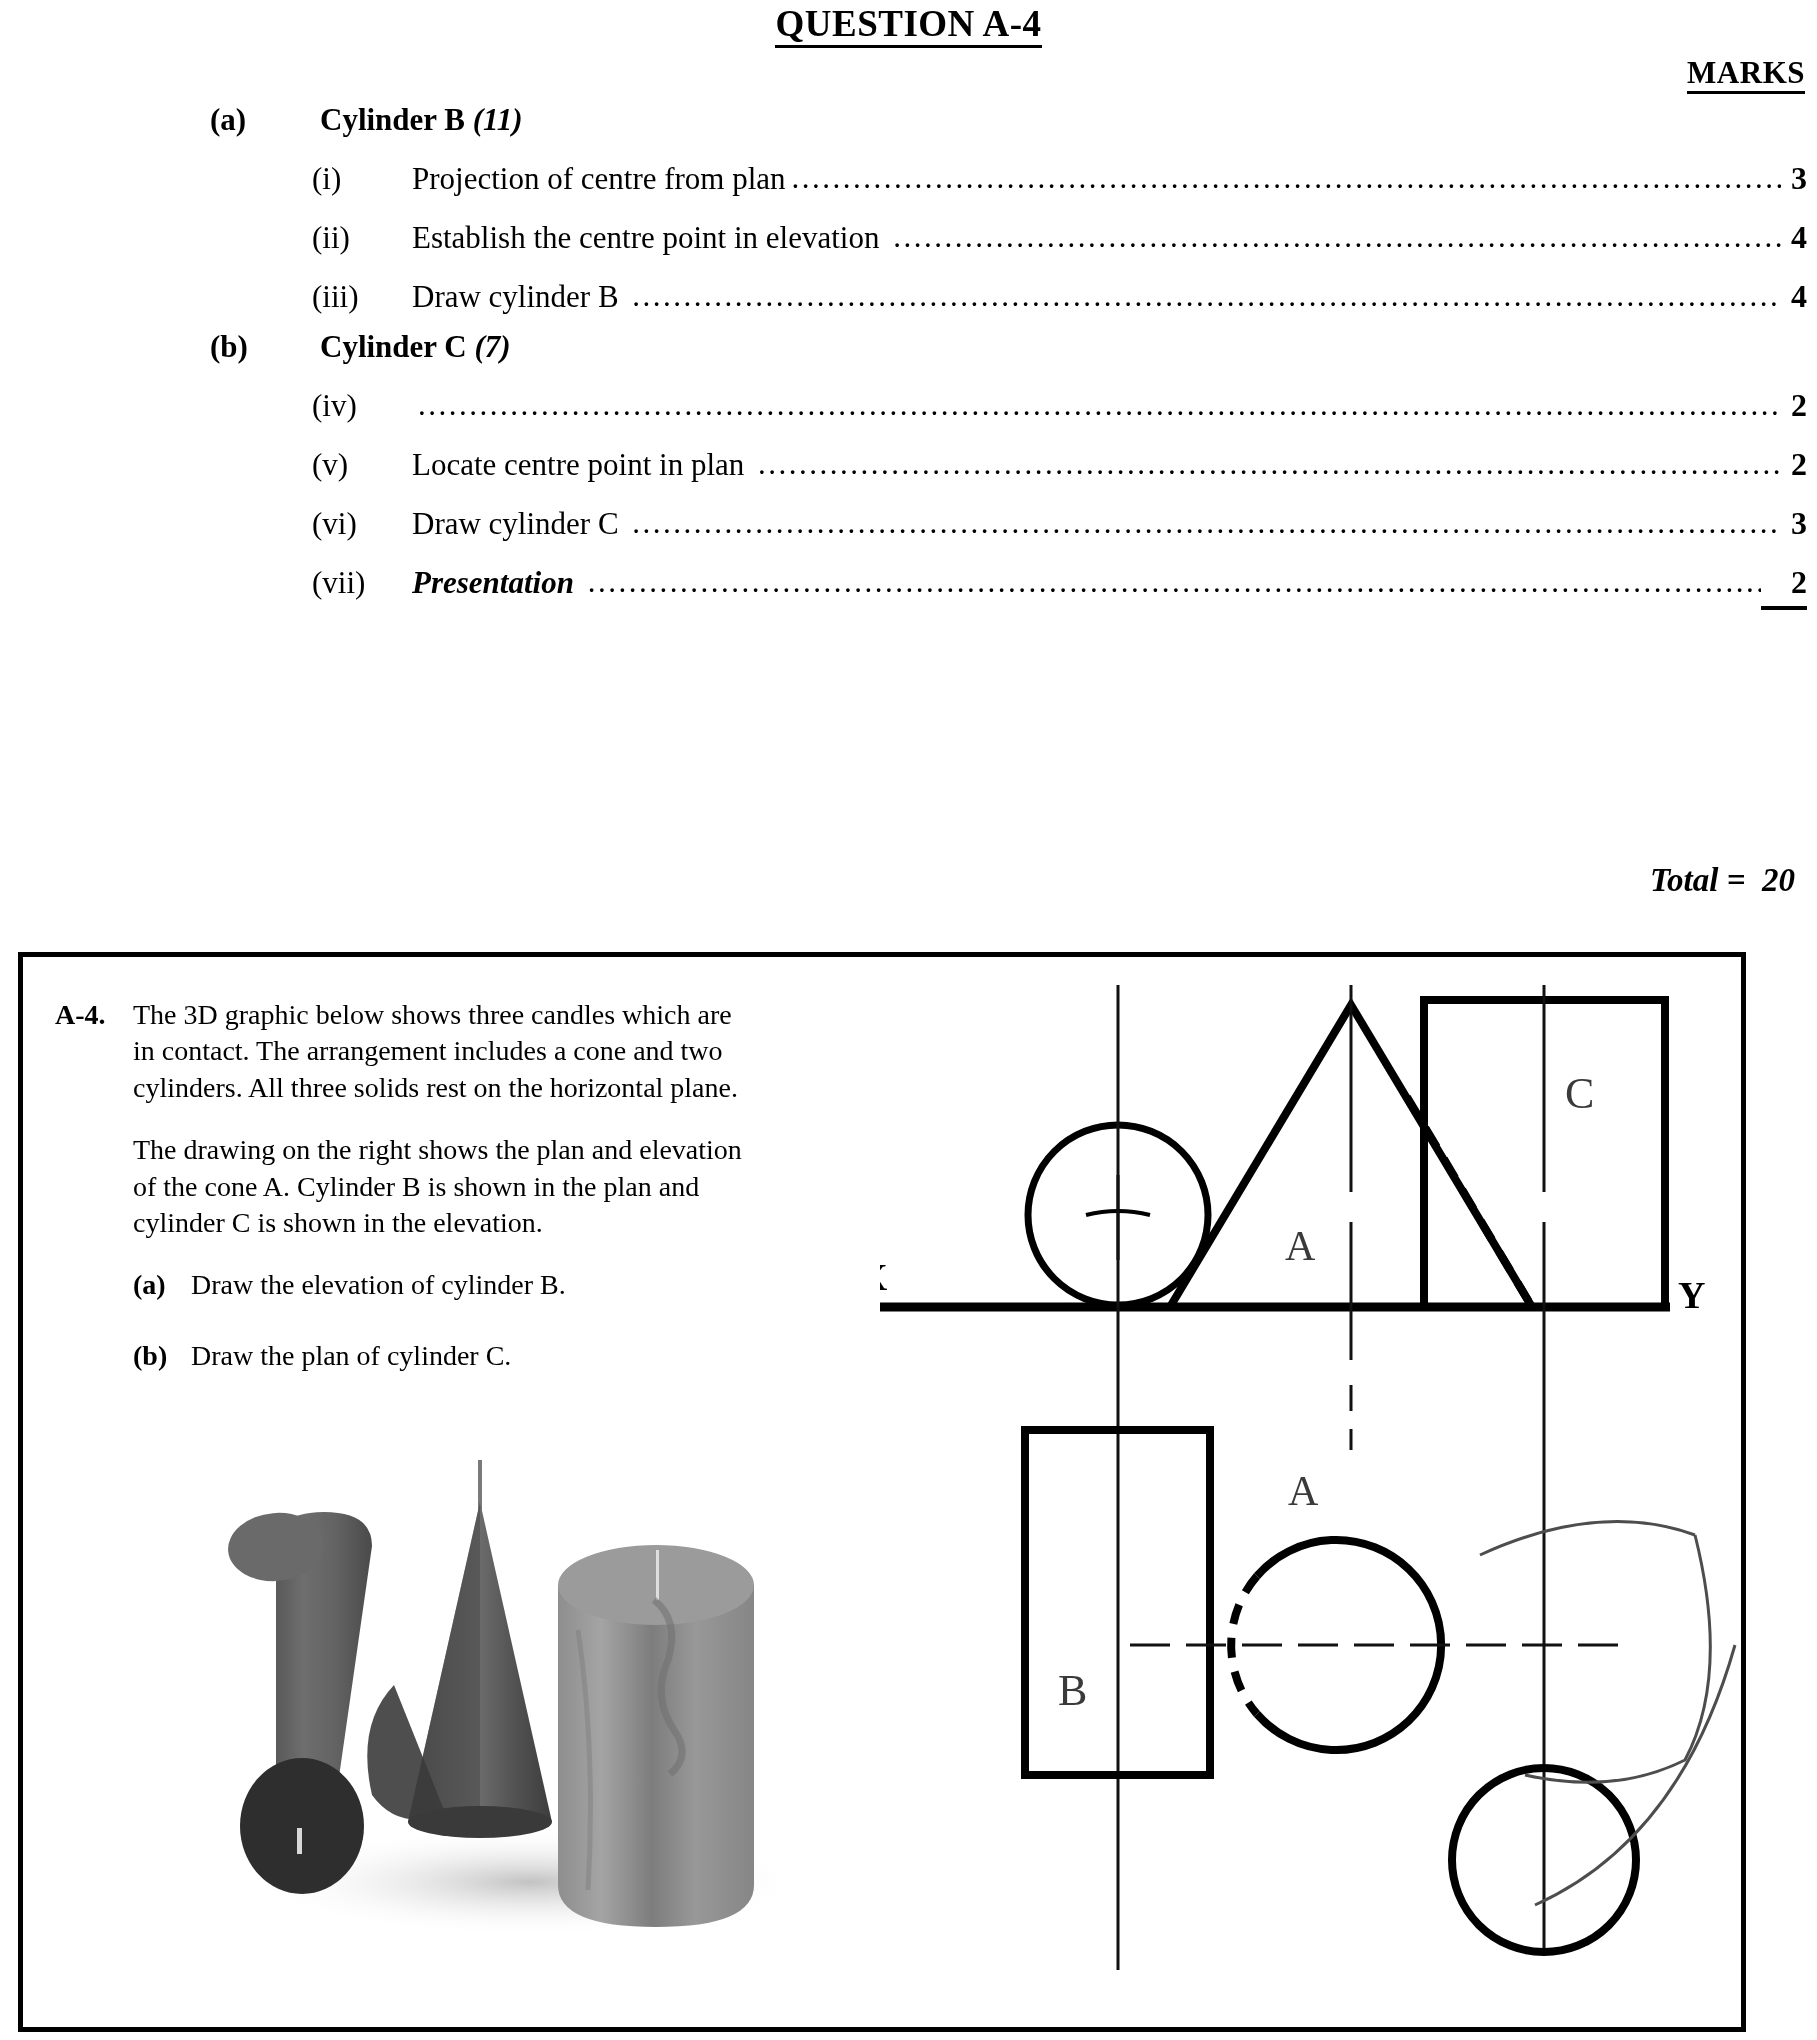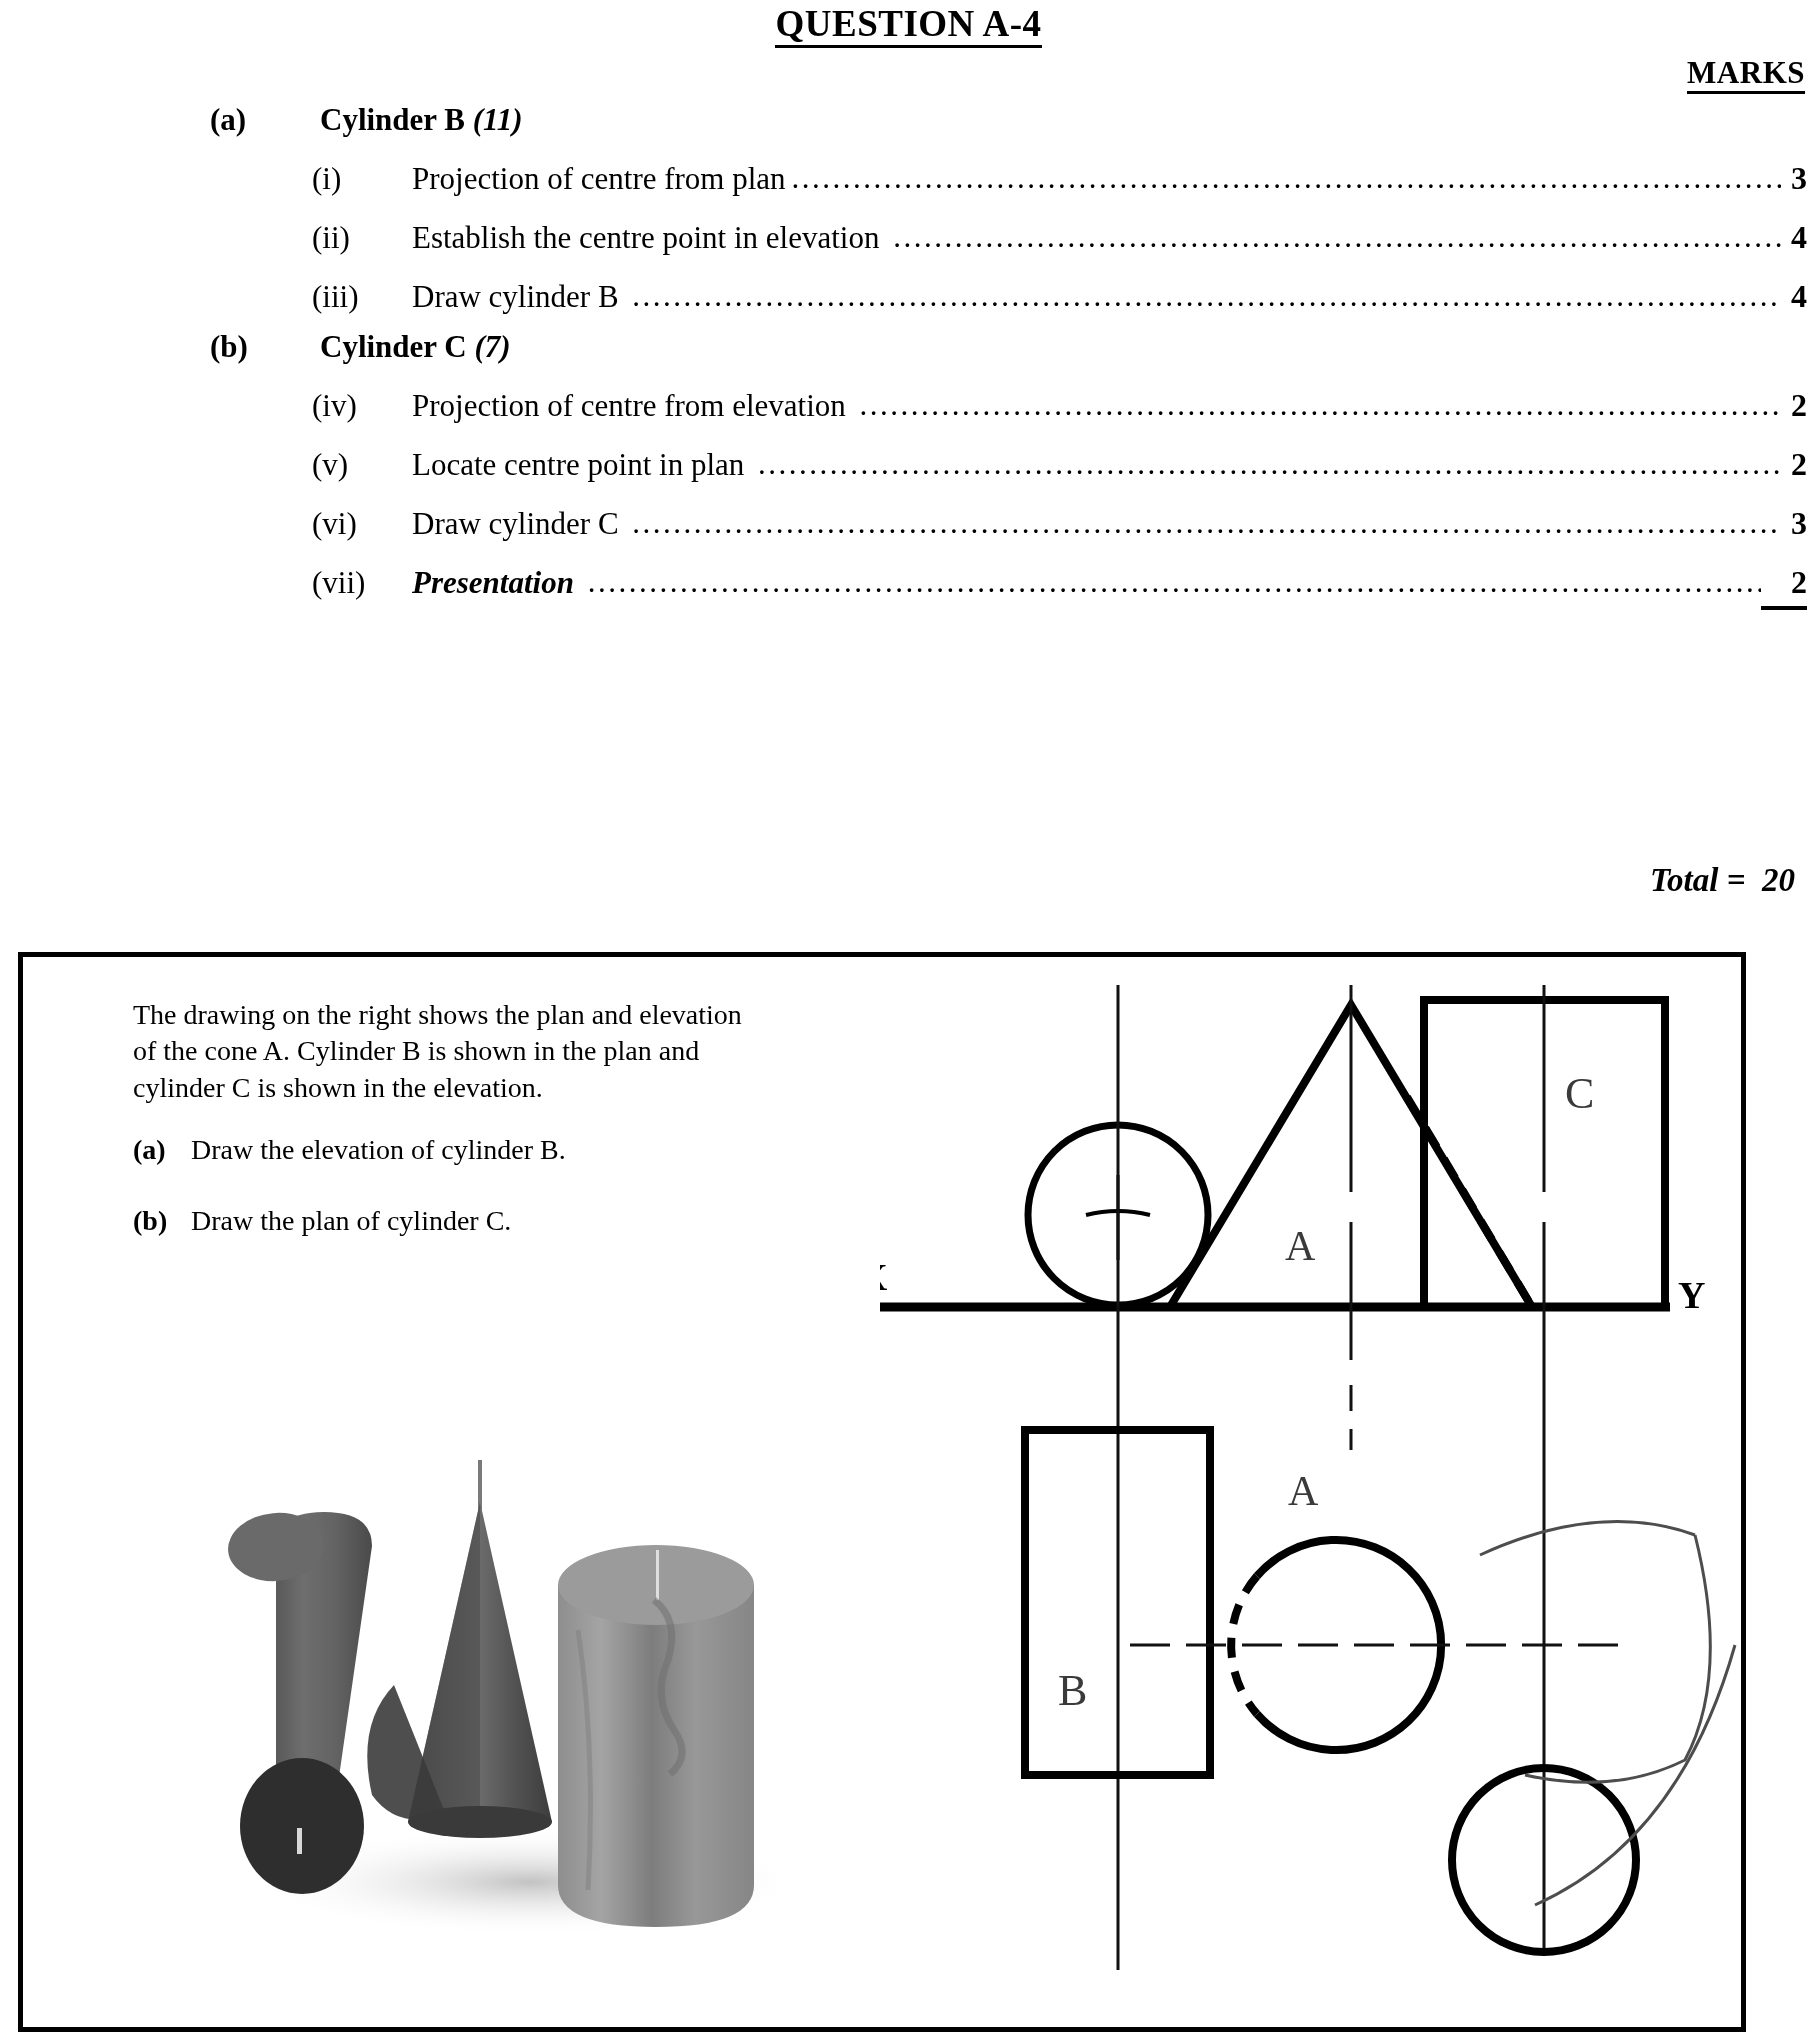--- a/index.html
+++ b/index.html
@@ -189,21 +189,20 @@
     <span class="item-mark">4</span>
   </div>
 
   <div class="sect-row">
     <span class="sect-letter">(b)</span>
     <span class="sect-label"><span>Cylinder C </span><i>(7)</i></span>
   </div>
 
   <div class="item-row">
     <span class="item-num">(iv)</span>
-    <span class="item-text">Projection of centre from elevation </span>
     <span class="leader">..............................................................................................................................................................................................</span>
     <span class="item-mark">2</span>
   </div>
 
   <div class="item-row">
     <span class="item-num">(v)</span>
     <span class="item-text">Locate centre point in plan </span>
     <span class="leader">..............................................................................................................................................................................................</span>
     <span class="item-mark">2</span>
   </div>
@@ -222,20 +221,28 @@
     <span class="item-mark ruled">2</span>
   </div>
 
 </div>
 
 <div class="total-row">Total =  20</div>
 
 <div class="qbox">
 
   <div class="qtext">
+    <p>
+      <span class="lead">
+        <span class="lead-num">A-4.</span>
+        <span>The 3D graphic below shows three candles which are</span>
+      </span>
+      <span class="hang" style="display:block">in contact.  The arrangement includes a cone and two</span>
+      <span class="hang" style="display:block">cylinders. All three solids rest on the horizontal plane.</span>
+    </p>
 
     <p>
       <span class="hang" style="display:block">The drawing on the right shows the plan and elevation</span>
       <span class="hang" style="display:block">of the cone A.  Cylinder B is shown in the plan and</span>
       <span class="hang" style="display:block">cylinder C is shown in the elevation.</span>
     </p>
 
     <div class="qsub">
       <span class="qsub-num">(a)</span>
       <span>Draw the elevation of cylinder B.</span>

